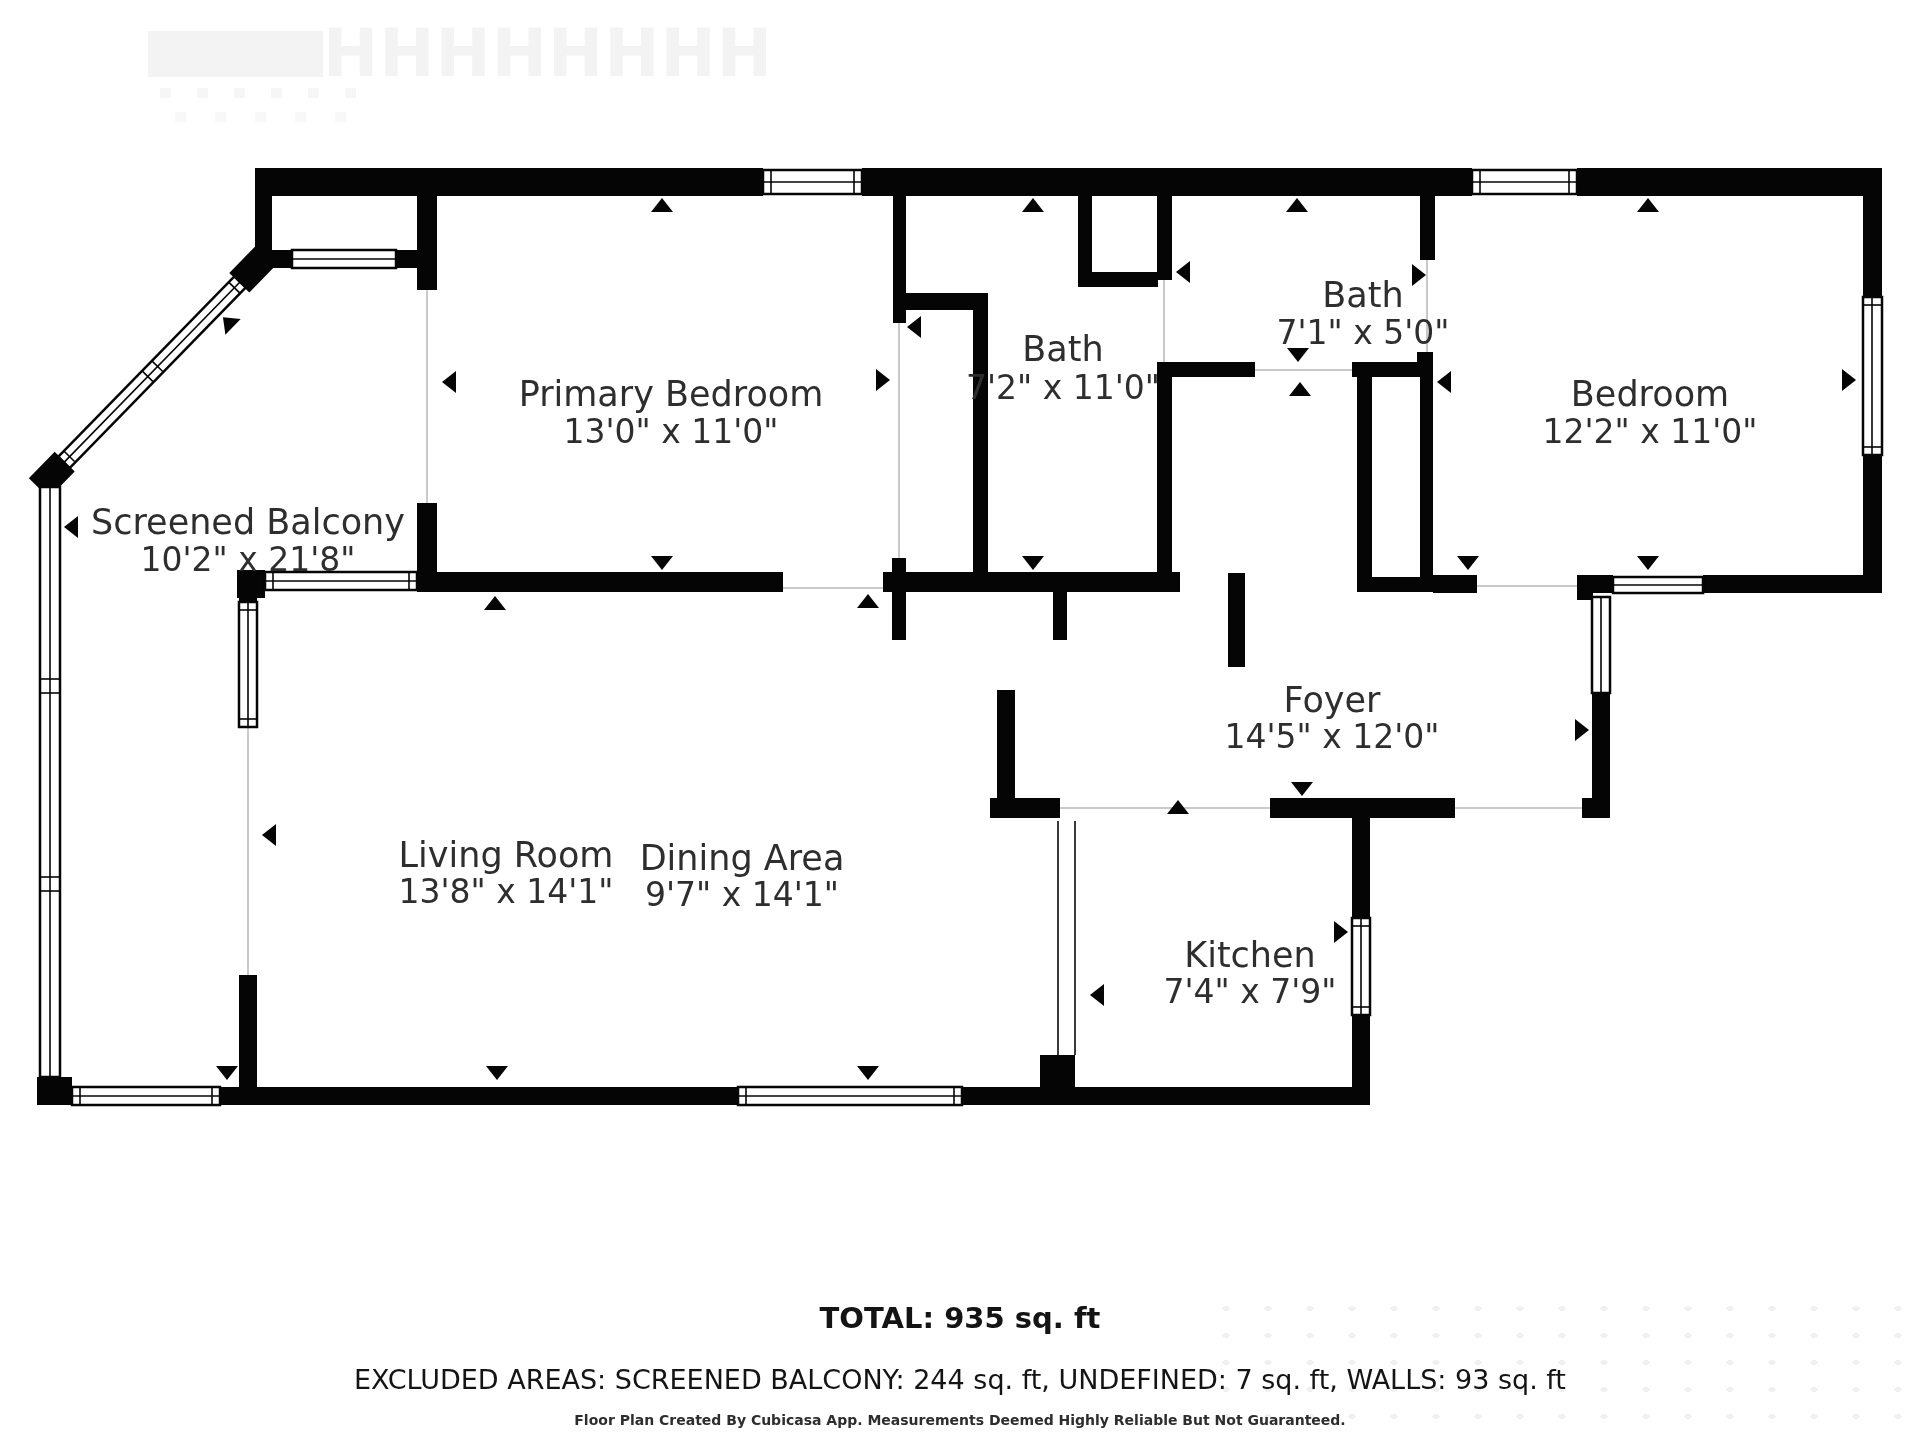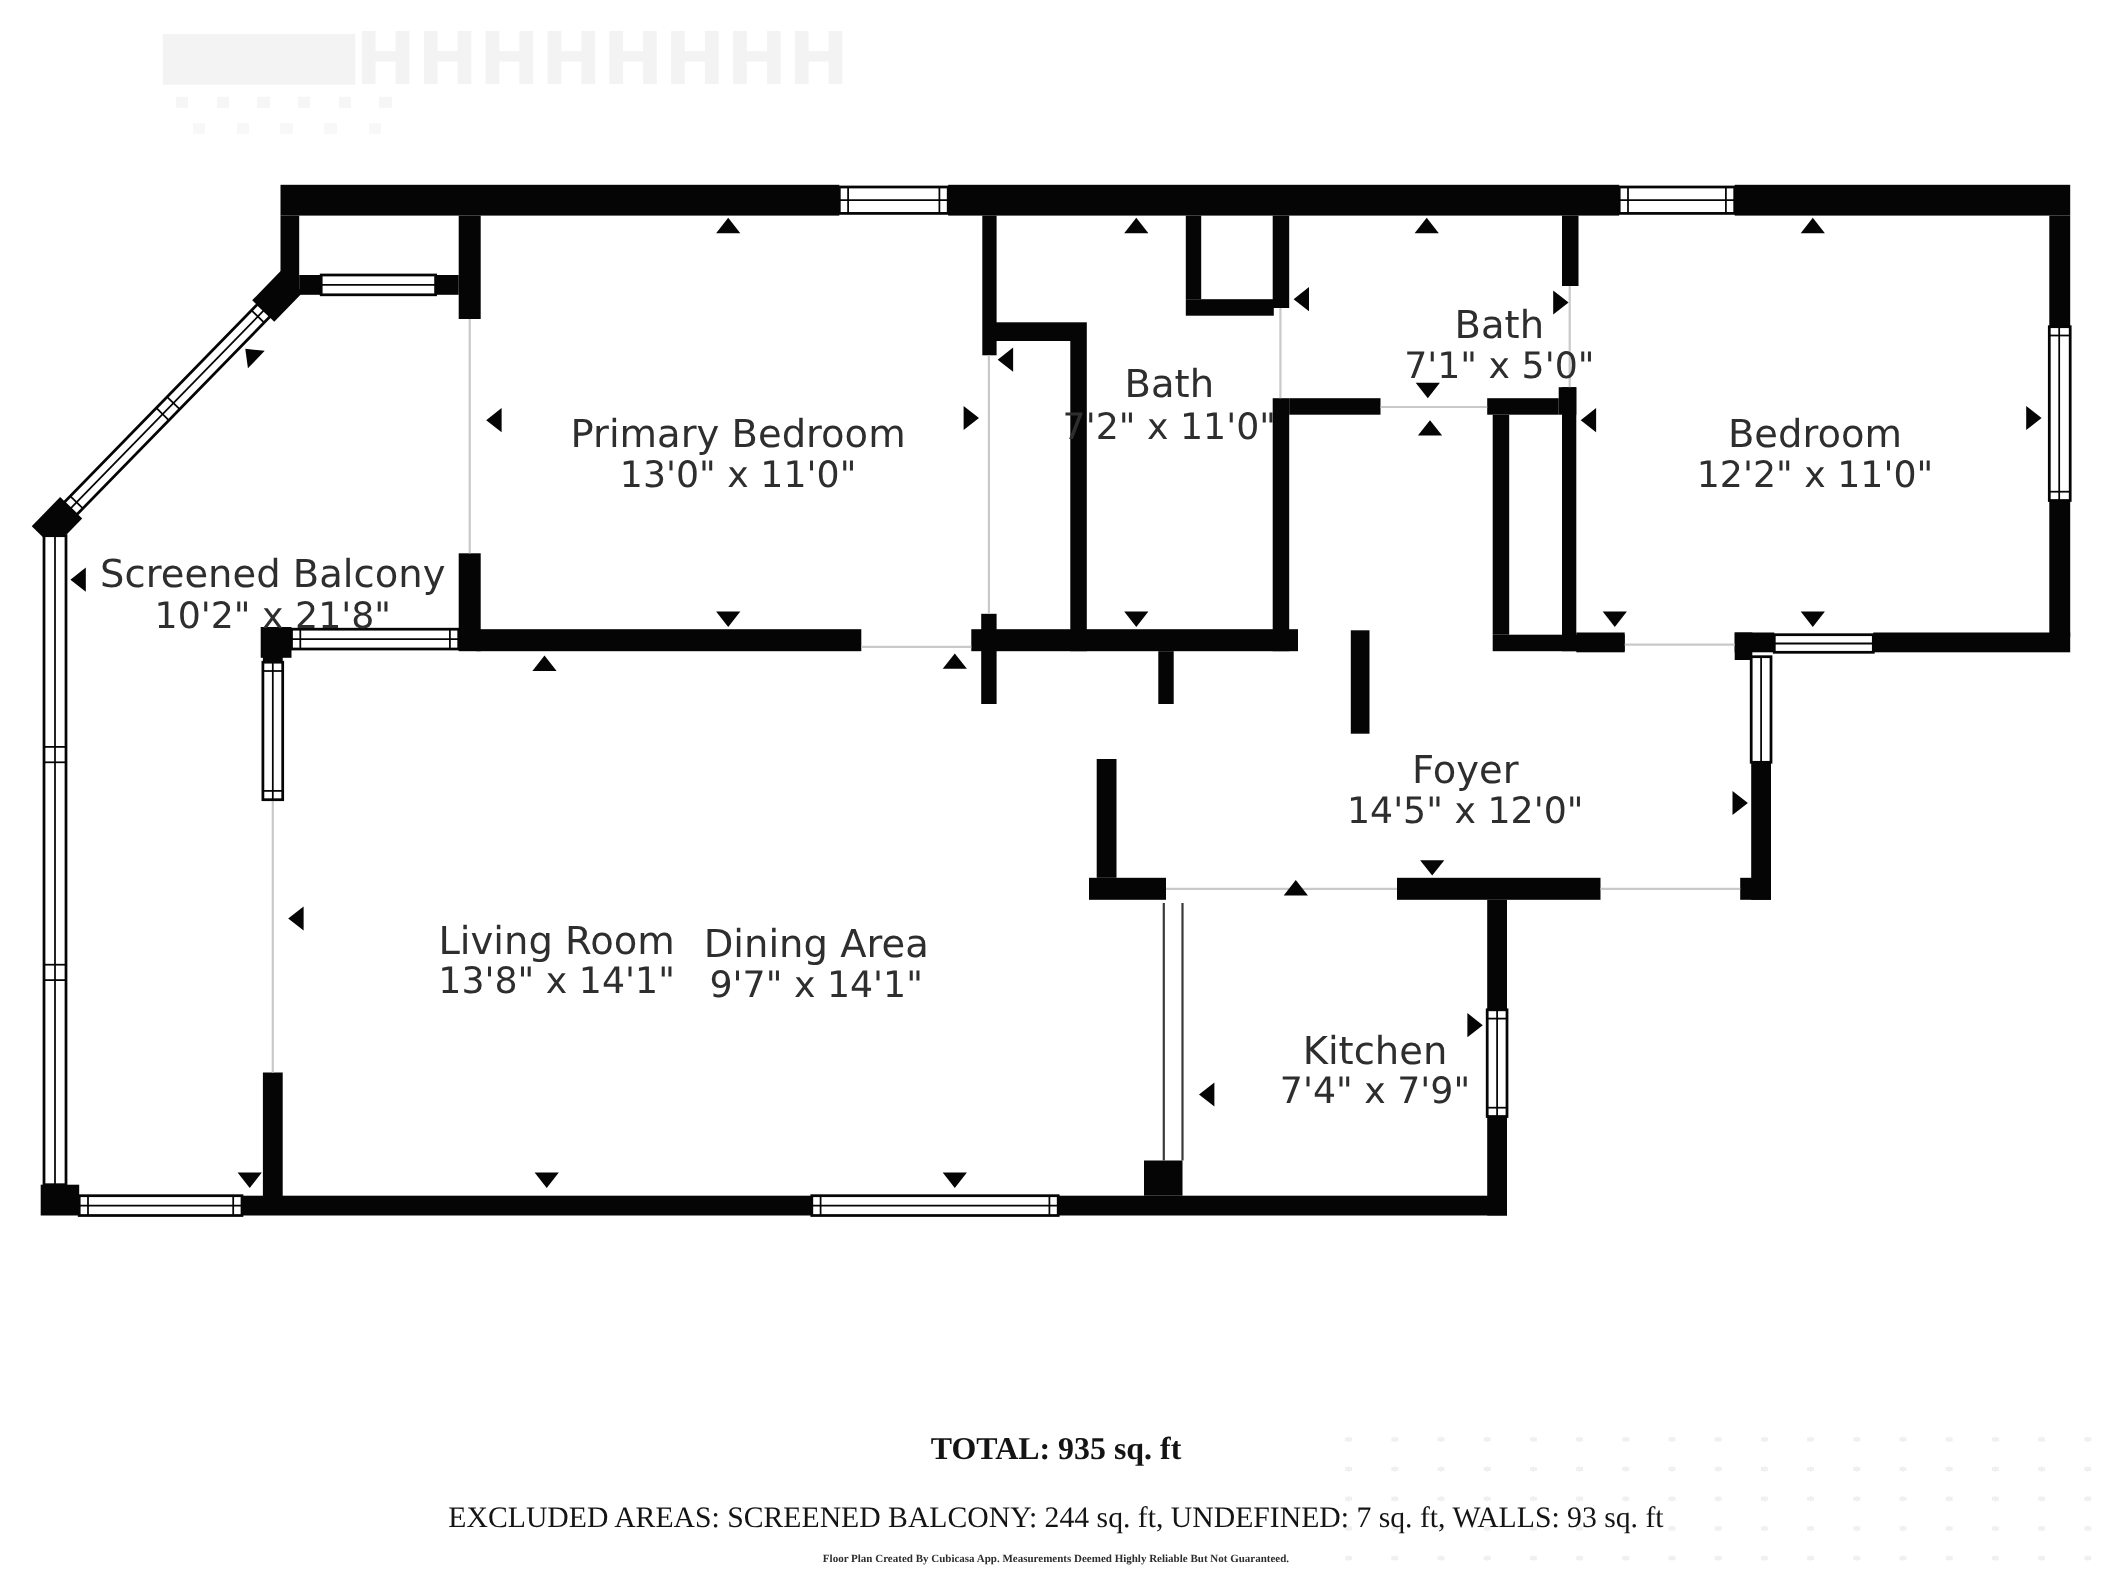--- a/index.html
+++ b/index.html
@@ -9,25 +9,25 @@
   }
   svg{position:absolute;left:0;top:0;}
   .wall{fill:#050505;stroke:none;}
   .win{fill:#ffffff;stroke:#050505;stroke-width:2.5;}
   .winline{stroke:#050505;stroke-width:1.6;fill:none;}
   .openline{stroke:#c9c9c9;stroke-width:2;fill:none;}
   .thinwall{stroke:#3a3a3a;stroke-width:2;fill:none;}
   .arrow{fill:#050505;stroke:none;}
   .roomname{font-size:35px;fill:#2e2e2e;}
   .roomdims{font-size:33px;fill:#2e2e2e;}
-  .footer{position:absolute;left:0;width:1920px;text-align:center;color:#141414;font-family:Liberation Serif, serif;}
+  .footer{position:absolute;left:0;width:1920px;text-align:center;color:#141414;}
   .f1{top:1301px;font-size:29px;font-weight:bold;}
   .f2{top:1336px;font-size:27px;}
   .f3{top:1364px;font-size:27px;}
-  .f4{top:1412px;font-size:10px;font-weight:600;color:#2d2d2d;}
+  .f4{top:1412px;font-size:14px;font-weight:600;color:#2d2d2d;}
   .wm-top{position:absolute;left:148px;top:26px;height:56px;display:flex;align-items:center;gap:0;}
   .wm-block{display:inline-block;width:175px;height:46px;background:#f3f3f3;}
   .wm-h{font-size:66px;font-weight:bold;color:#f3f3f3;letter-spacing:1px;line-height:46px;}
   .wm-dots1{position:absolute;left:160px;top:88px;width:210px;height:10px;
     background:repeating-linear-gradient(90deg,#f6f6f6 0 11px,transparent 11px 37px);}
   .wm-dots2{position:absolute;left:175px;top:112px;width:190px;height:10px;
     background:repeating-linear-gradient(90deg,#f8f8f8 0 11px,transparent 11px 40px);}
   .wm-br{position:absolute;left:1205px;top:1295px;width:700px;height:140px;
     background-image:radial-gradient(#f0f0f0 3.5px,transparent 3.6px);
     background-size:42px 27px;}

